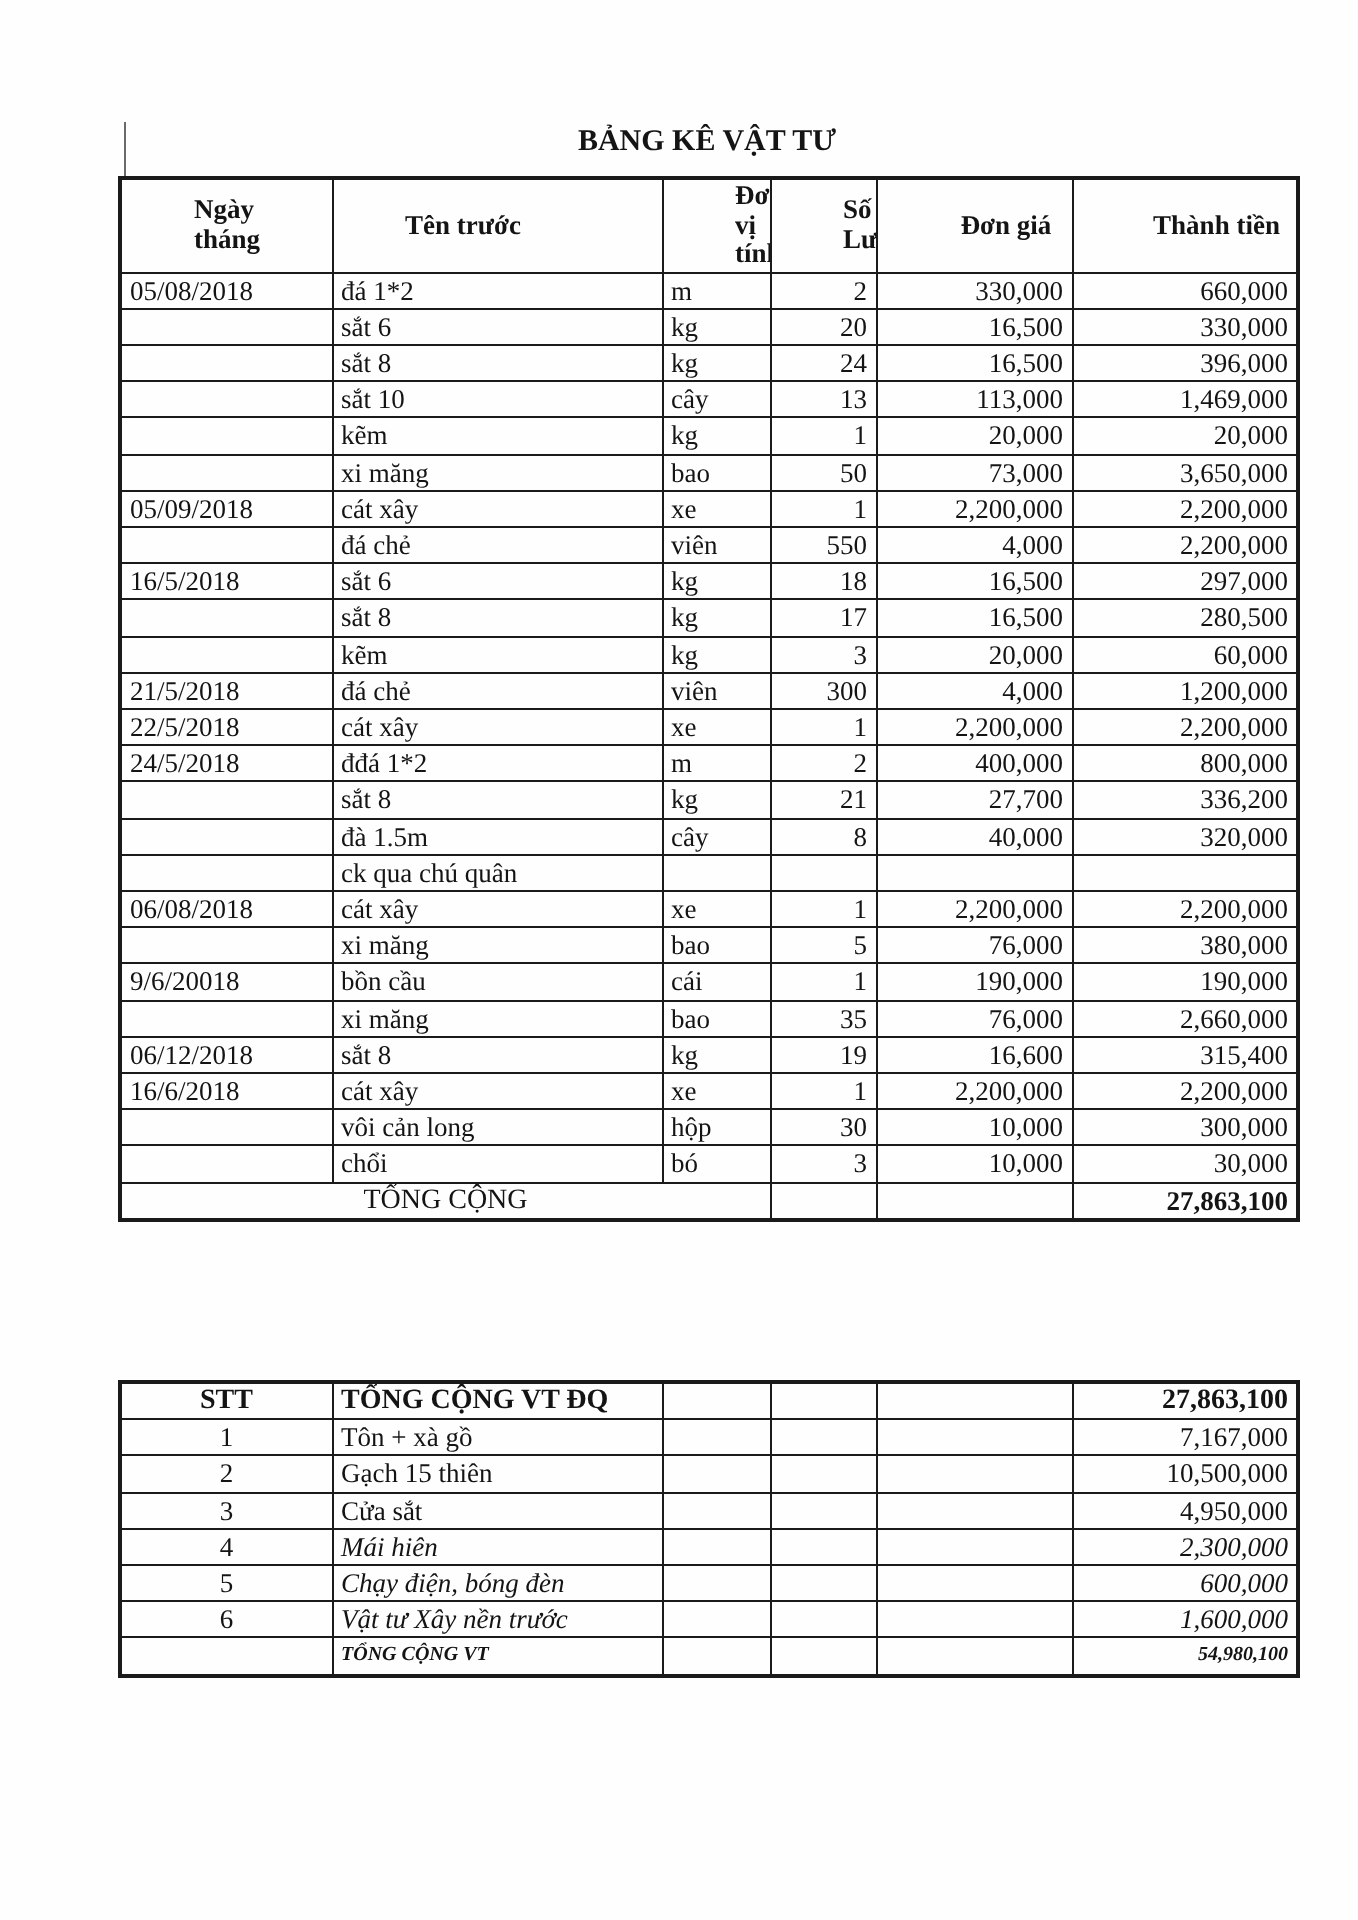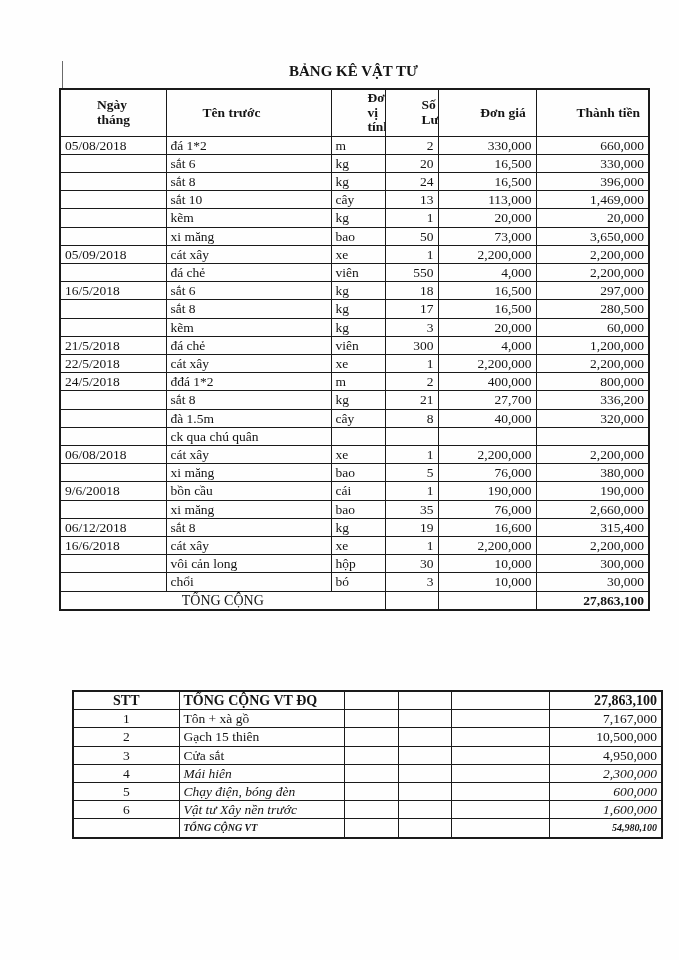--- a/index.html
+++ b/index.html
@@ -16,21 +16,21 @@
     position:absolute;top:63px;left:59px;width:589px;text-align:center;
     font-weight:bold;font-size:15px;
   }
   .tick{position:absolute;left:62px;top:61px;width:1px;height:27px;background:#6a6a6a;}
   table{
     position:absolute;border-collapse:collapse;table-layout:fixed;
     width:589px;background:#fefefe;
     border:2px solid #1a1a1a;
   }
   .t1{left:59px;top:88px;}
-  .t2{left:59px;top:690px;margin-left:13px;}
+  .t2{left:59px;top:690px;}
   th,td{
     border:1px solid #1a1a1a;
     padding:1px 4px;
     font-size:13.5px;line-height:15.2px;
     overflow:hidden;white-space:nowrap;
     vertical-align:middle;
   }
   thead tr{height:47px;}
   th{font-weight:bold;white-space:normal;line-height:14.5px;padding-left:36px;}
   .al{text-align:left;}

